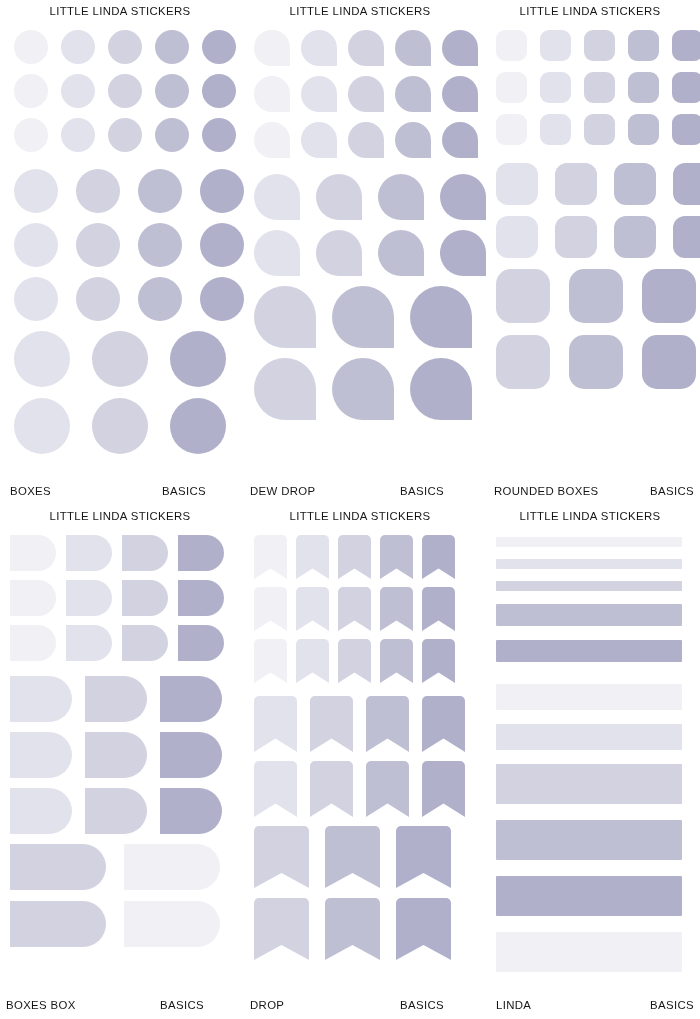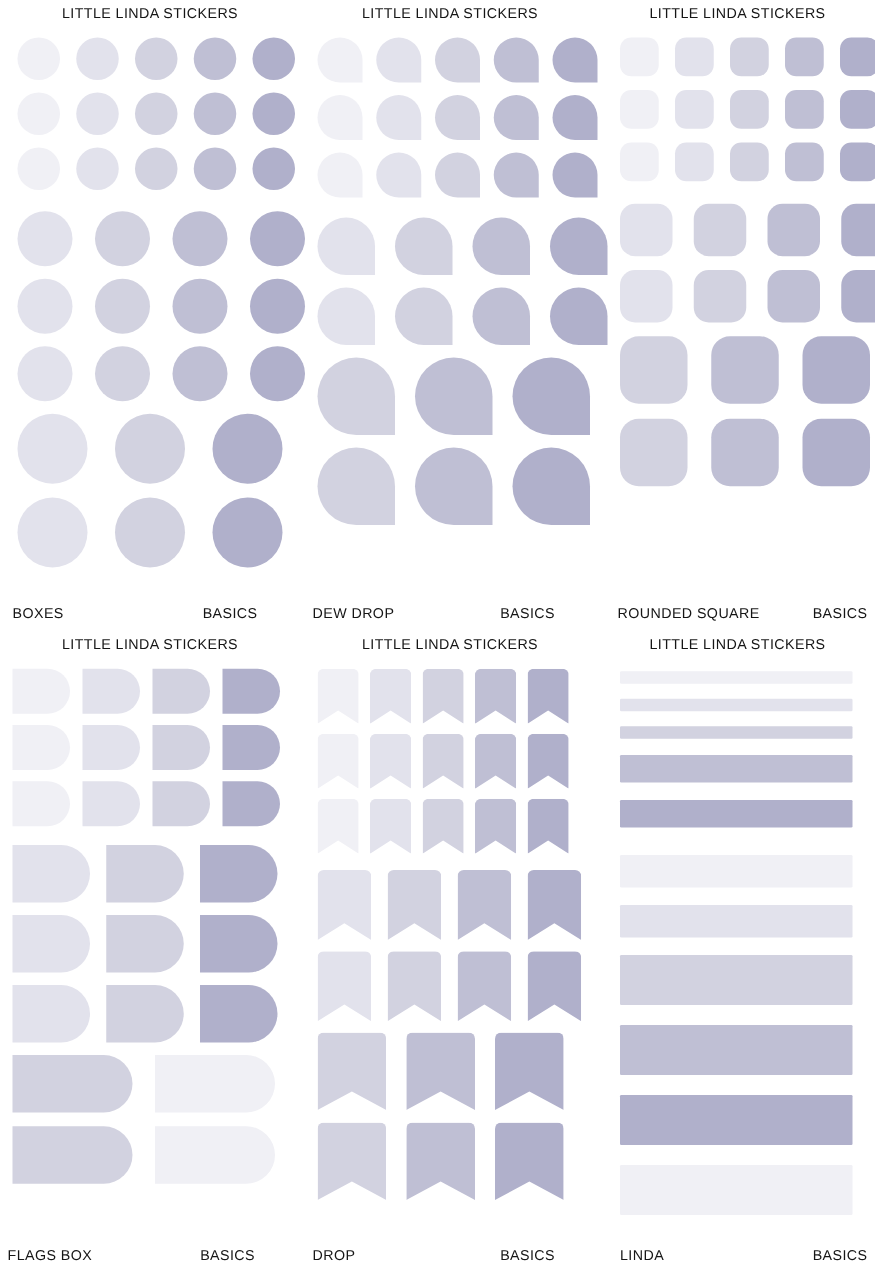--- a/index.html
+++ b/index.html
@@ -290,21 +290,21 @@
           <div class="rsq" style="background: rgb(191, 191, 212);"></div>
           <div class="rsq" style="background: rgb(176, 176, 203);"></div>
         </div>
         <div class="row rsq-r-l">
           <div class="rsq" style="background: rgb(210, 210, 224);"></div>
           <div class="rsq" style="background: rgb(191, 191, 212);"></div>
           <div class="rsq" style="background: rgb(176, 176, 203);"></div>
         </div>
       </div>
     <div class="panel-footer">
-      <span>ROUNDED SQUARE</span>
+      <span>ROUNDED BOXES</span>
       <span>BASICS</span>
     </div>
   </div>
 
   <div class="panel p-halfbox">
     <div class="panel-header">LITTLE LINDA STICKERS</div>
     <div class="panel-body">
         <div class="row hb-r-s">
           <div class="hbox" style="background: rgb(240, 240, 245);"></div>
           <div class="hbox" style="background: rgb(226, 226, 236);"></div>
@@ -342,21 +342,21 @@
         <div class="row hb-r-l">
           <div class="hbox" style="background: rgb(210, 210, 224);"></div>
           <div class="hbox" style="background: rgb(240, 240, 245);"></div>
         </div>
         <div class="row hb-r-l">
           <div class="hbox" style="background: rgb(210, 210, 224);"></div>
           <div class="hbox" style="background: rgb(240, 240, 245);"></div>
         </div>
       </div>
     <div class="panel-footer">
-      <span>FLAGS BOX</span>
+      <span>BOXES BOX</span>
       <span>BASICS</span>
     </div>
   </div>
 
   <div class="panel p-flags">
     <div class="panel-header">LITTLE LINDA STICKERS</div>
     <div class="panel-body">
         <div class="row fl-r-s">
           <div class="flag" style="background: rgb(240, 240, 245);"></div>
           <div class="flag" style="background: rgb(226, 226, 236);"></div>

